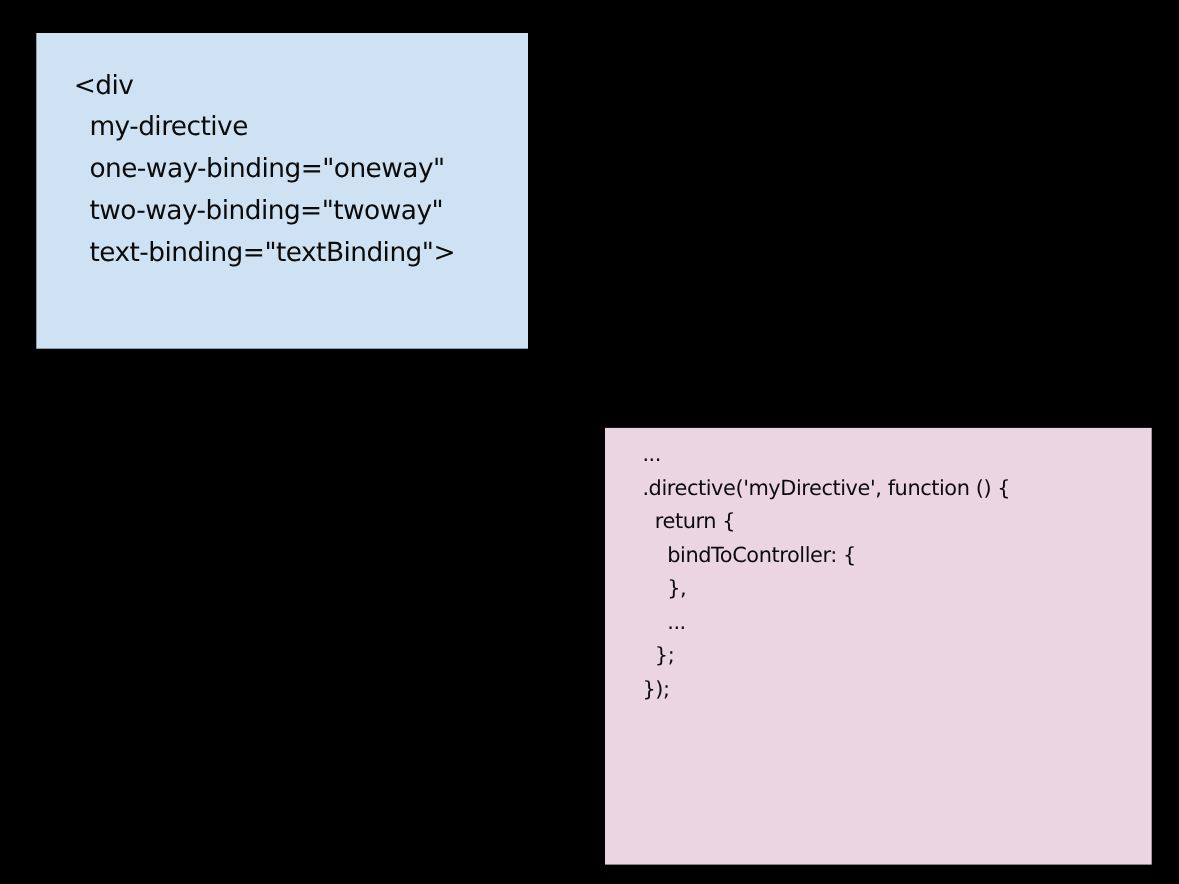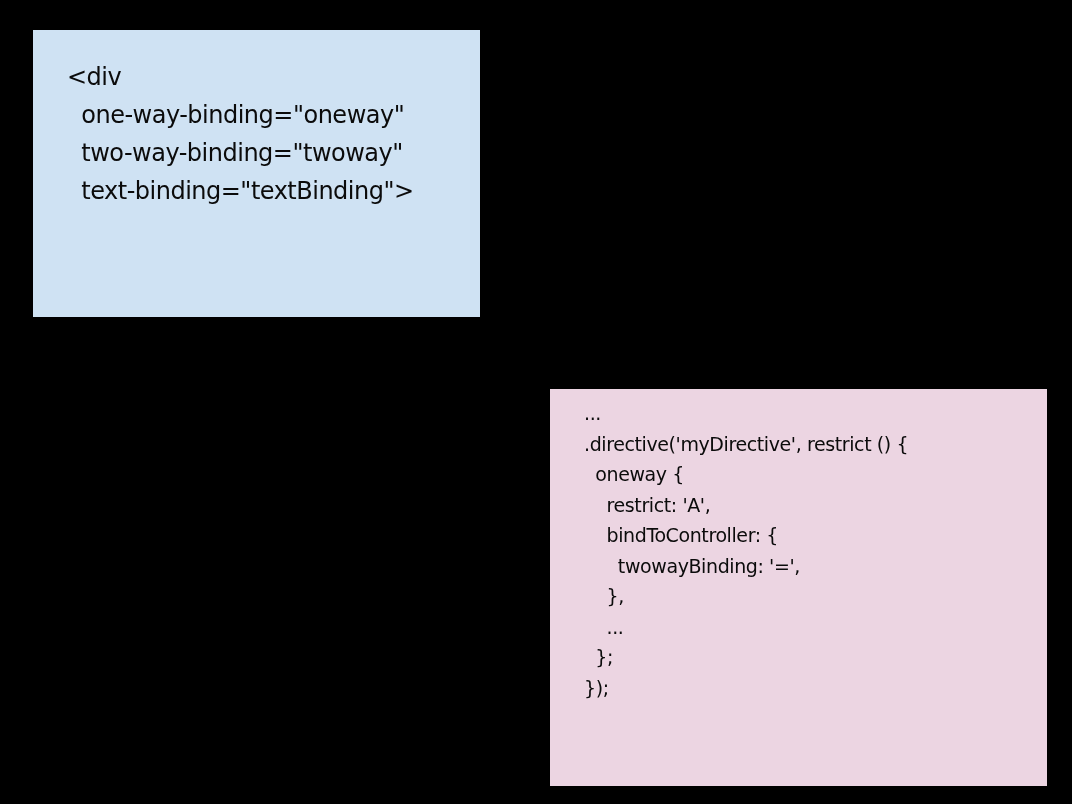--- a/index.html
+++ b/index.html
@@ -54,34 +54,33 @@
   }
 </style>
 </head>
 <body>
 
 <div class="diagram">
 
   <div class="code-box box-html">
     <div class="code">
       <div class="line">&lt;div</div>
+      <div class="line">  my-directive</div>
       <div class="line">  one-way-binding="oneway"</div>
       <div class="line">  two-way-binding="twoway"</div>
       <div class="line">  text-binding="textBinding"&gt;</div>
     </div>
   </div>
 
   <div class="code-box box-js">
     <div class="code">
       <div class="line">...</div>
-      <div class="line">.directive('myDirective', restrict () {</div>
-      <div class="line">  oneway {</div>
-      <div class="line">    restrict: 'A',</div>
+      <div class="line">.directive('myDirective', function () {</div>
+      <div class="line">  return {</div>
       <div class="line">    bindToController: {</div>
-      <div class="line">      twowayBinding: '=',</div>
       <div class="line">    },</div>
       <div class="line">    ...</div>
       <div class="line">  };</div>
       <div class="line">});</div>
     </div>
   </div>
 
 </div>
 
 </body></html>

